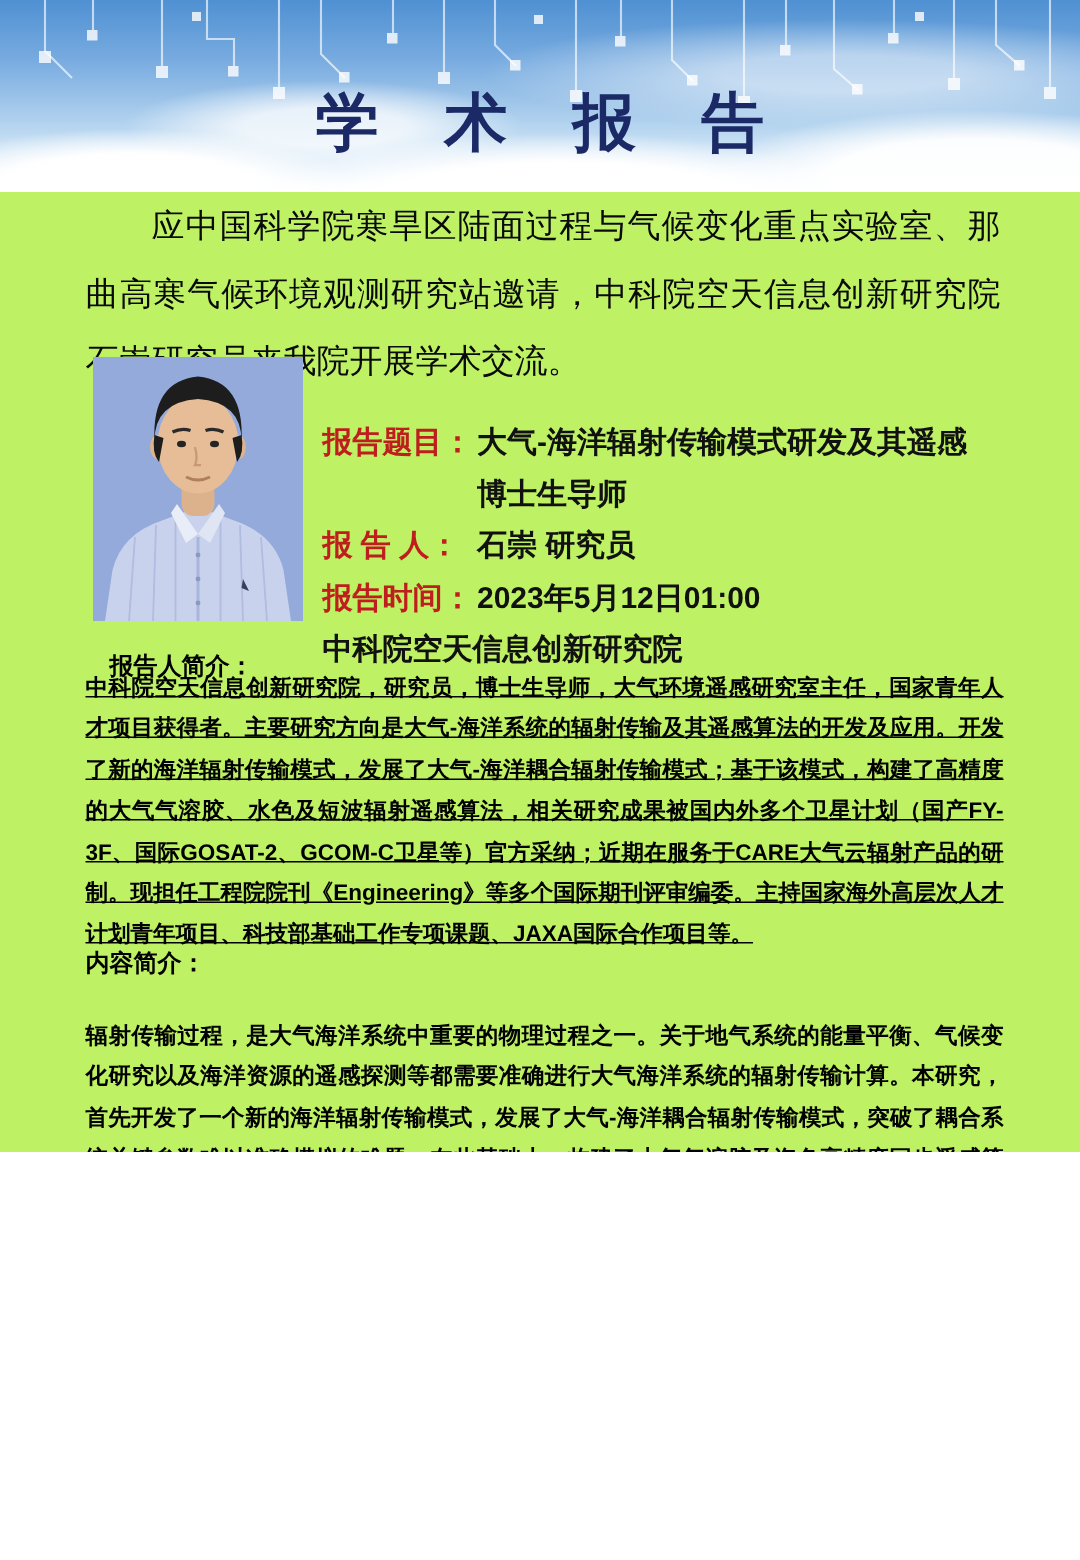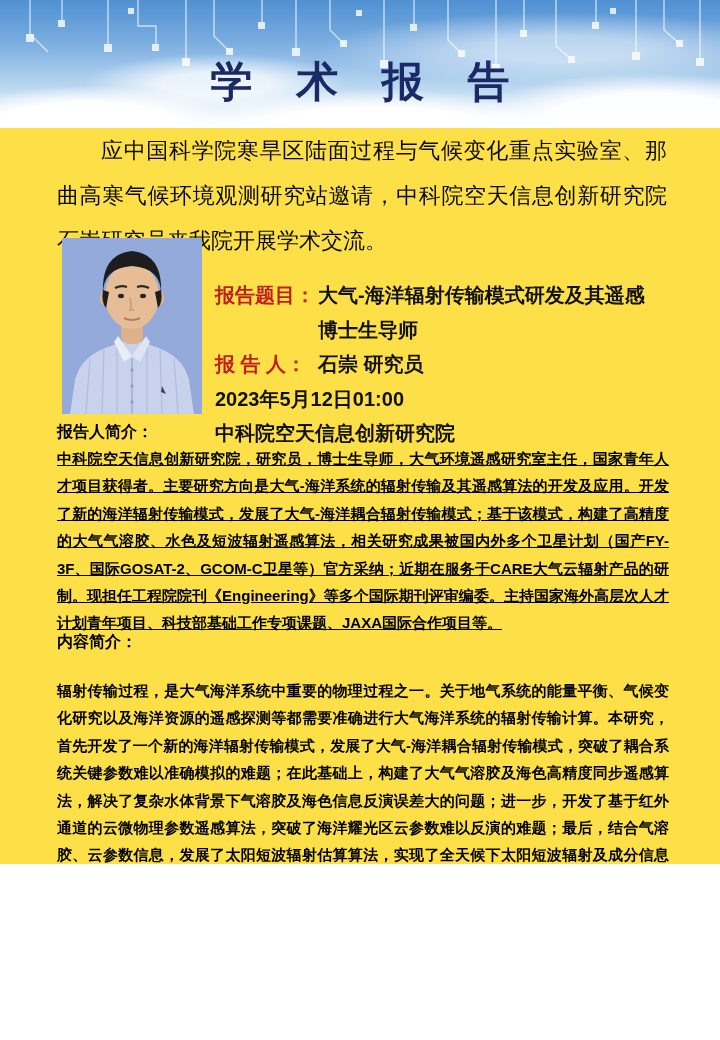--- a/index.html
+++ b/index.html
@@ -1,16 +1,16 @@
 <!DOCTYPE html>
 <html><head>
 <meta charset="utf-8">
 <style>
   html,body{margin:0;padding:0;background:#fff;}
-  .page{position:relative;width:720px;height:864px;overflow:hidden;background:#fde047;
+  .page{position:relative;width:720px;height:768px;overflow:hidden;background:#bef264;
         font-family:"Liberation Sans","DejaVu Sans",sans-serif;}
 
   
   .header{position:absolute;left:0;top:0;width:720px;height:128px;
     background:
       radial-gradient(ellipse 210px 55px at 12% 98%, rgba(255,255,255,.98) 42%, rgba(255,255,255,0) 72%),
       radial-gradient(ellipse 280px 66px at 52% 108%, #ffffff 45%, rgba(255,255,255,0) 75%),
       radial-gradient(ellipse 240px 62px at 90% 92%, rgba(255,255,255,.95) 40%, rgba(255,255,255,0) 72%),
       radial-gradient(ellipse 190px 44px at 30% 66%, rgba(255,255,255,.75) 28%, rgba(255,255,255,0) 70%),
       radial-gradient(ellipse 320px 48px at 78% 38%, rgba(255,255,255,.5) 25%, rgba(255,255,255,0) 75%),
@@ -32,21 +32,21 @@
       line-height:34.5px;color:#111;margin-top:40px;}
   .drow{display:flex;}
   .dlabel{color:#bf1e1e;width:103px;flex:0 0 103px;white-space:nowrap;}
   .dvalue{color:#111;}
   .dindent{margin-left:103px;}
 
   
   .sec-heading{position:absolute;left:57px;width:610px;font-size:16px;font-weight:bold;color:#000;}
   .sec-text{position:absolute;left:57px;width:612px;font-size:15px;font-weight:600;color:#000;
       line-height:27.4px;text-align:justify;}
-  #bio-heading{top:422px;}
+  #bio-heading{top:434px;margin-left:16px;}
   #bio-text{top:445px;text-decoration:underline;}
   #abs-heading{top:632px;}
   #abs-text{top:677px;}
 
   
   .footer{position:absolute;left:0;top:882px;width:720px;height:158px;}
 </style>
 </head>
 <body>
 
@@ -143,20 +143,21 @@
       <div class="drow">
         <span class="dlabel">报告题目：</span>
         <span class="dvalue">大气-海洋辐射传输模式研发及其遥感</span>
       </div>
       <div class="dindent dvalue">博士生导师</div>
       <div class="drow">
         <span class="dlabel">报 告 人：</span>
         <span class="dvalue">石崇 研究员</span>
       </div>
       <div class="drow">
+        <span class="dlabel">报告时间：</span>
         <span class="dvalue">2023年5月12日01:00</span>
       </div>
       <div class="drow">
         <span class="dvalue">中科院空天信息创新研究院</span>
       </div>
     </div>
   </div>
 
   <div class="sec-heading" id="bio-heading">报告人简介：</div>
   <div class="sec-text" id="bio-text">中科院空天信息创新研究院，研究员，博士生导师，大气环境遥感研究室主任，国家青年人才项目获得者。主要研究方向是大气-海洋系统的辐射传输及其遥感算法的开发及应用。开发了新的海洋辐射传输模式，发展了大气-海洋耦合辐射传输模式；基于该模式，构建了高精度的大气气溶胶、水色及短波辐射遥感算法，相关研究成果被国内外多个卫星计划（国产FY-3F、国际GOSAT-2、GCOM-C卫星等）官方采纳；近期在服务于CARE大气云辐射产品的研制。现担任工程院院刊《Engineering》等多个国际期刊评审编委。主持国家海外高层次人才计划青年项目、科技部基础工作专项课题、JAXA国际合作项目等。</div>

